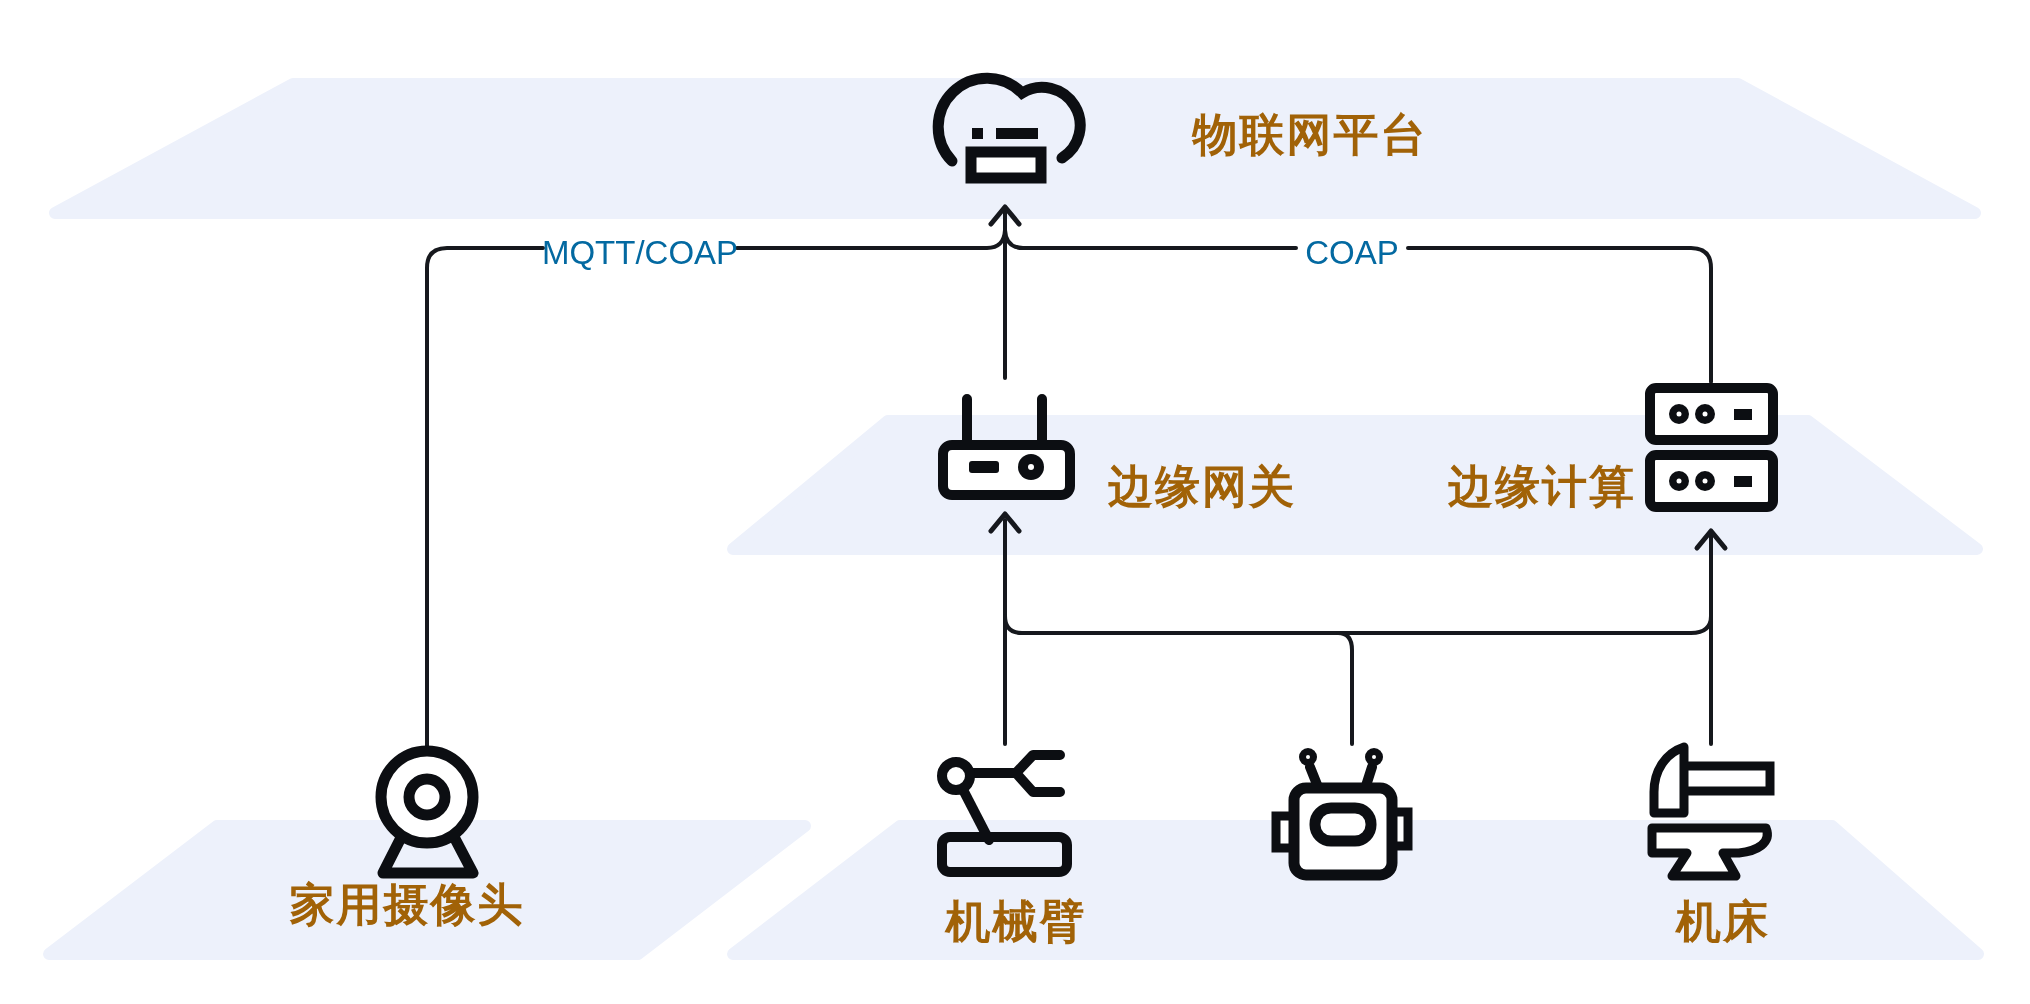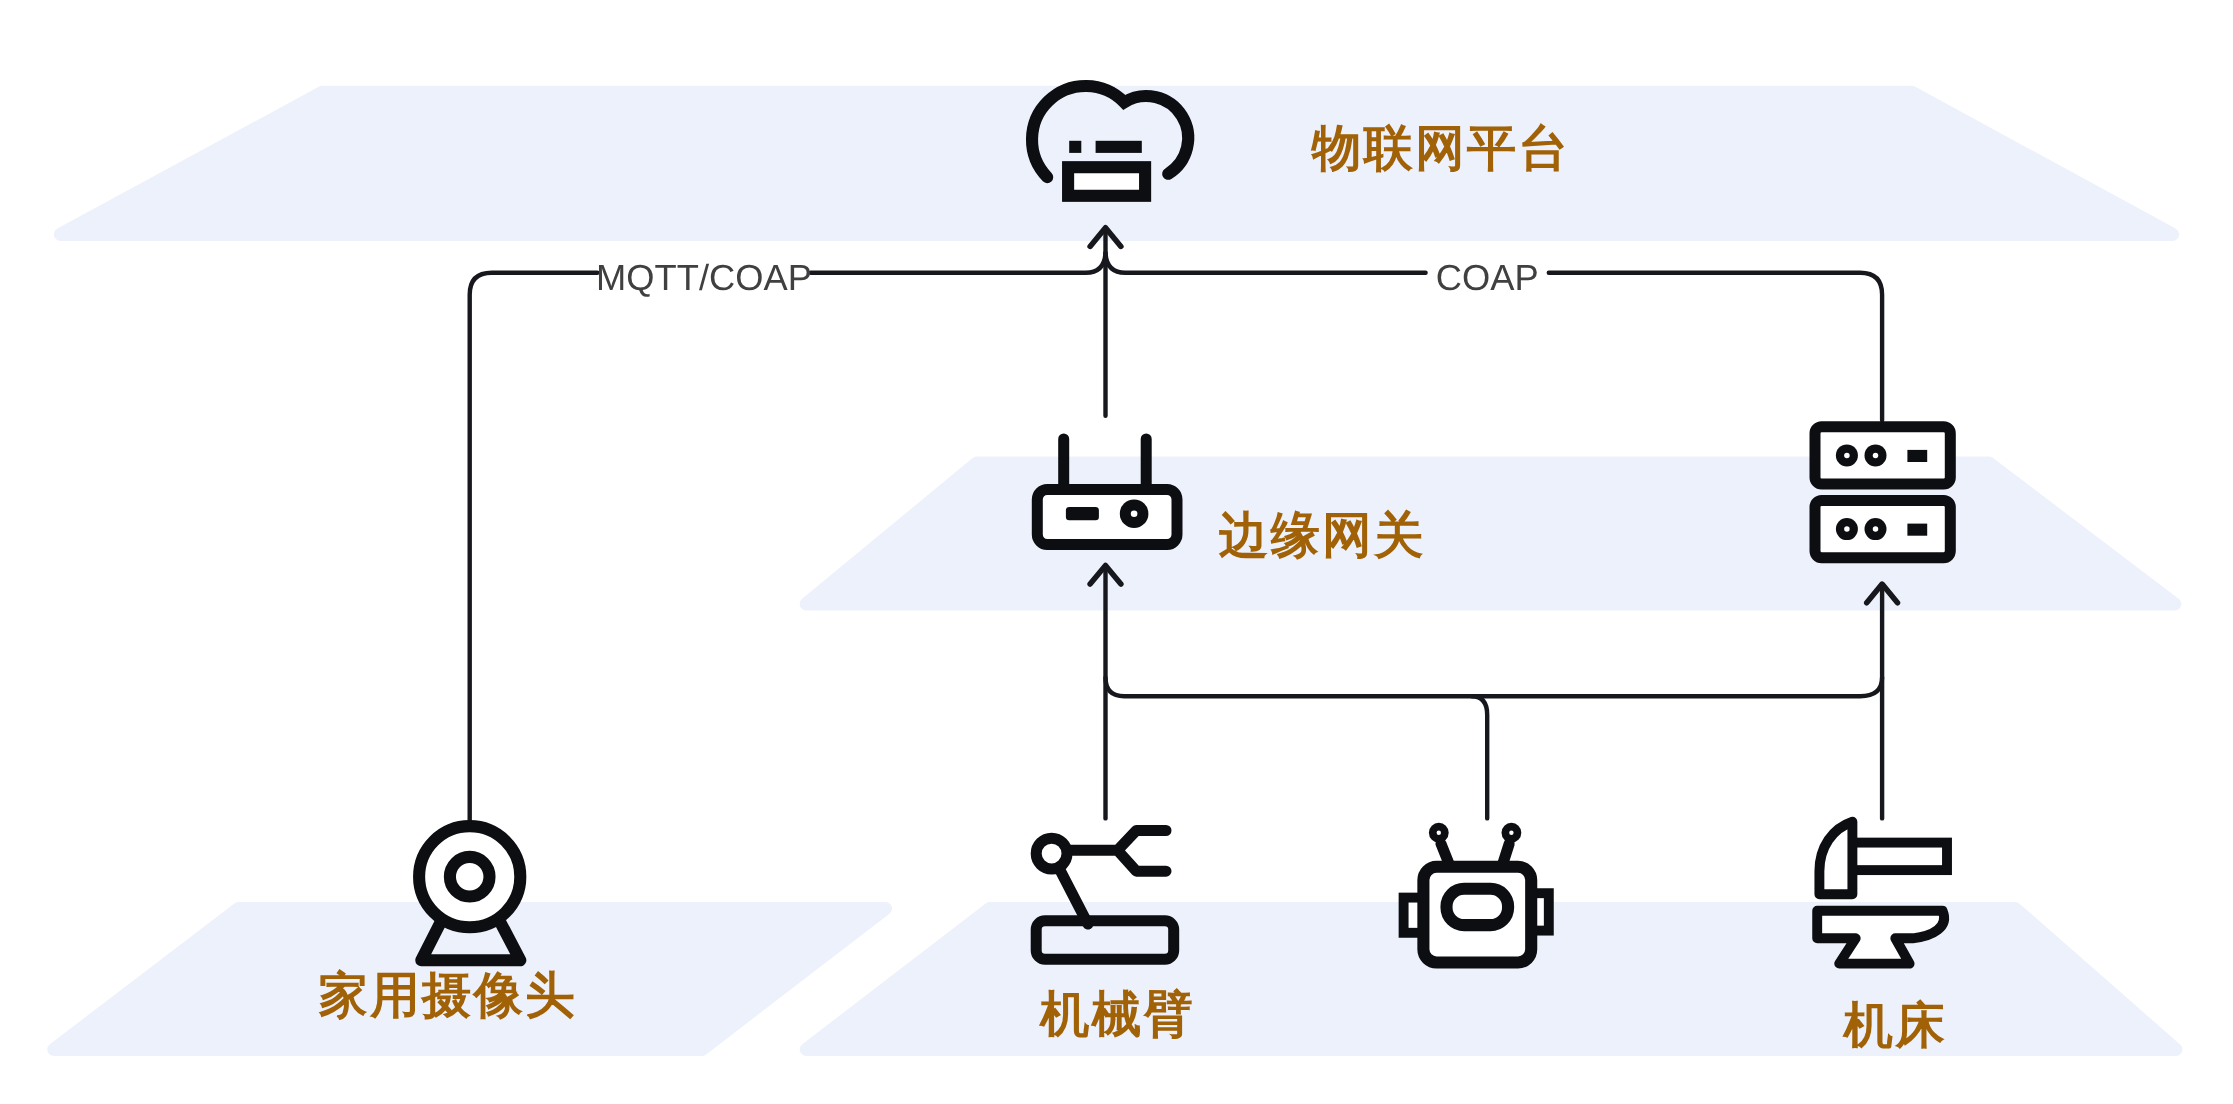--- a/index.html
+++ b/index.html
@@ -23,21 +23,21 @@
     color: #a16207;
     white-space: nowrap;
   }
   .proto-label {
     position: absolute;
     width: 200px;
     text-align: center;
     font-size: 33px;
     font-weight: 500;
     line-height: 1;
-    color: #404040;
+    color: #0369a1;
     white-space: nowrap;
   }
 </style>
 </head>
 <body>
 
 <div class="canvas">
 
   <svg width="2030" height="1004" viewBox="0 0 2030 1004">
 
@@ -122,20 +122,21 @@
 
     <g>
       <rect x="1680" y="766" width="90" height="25" fill="#ffffff" stroke="#0c0e12" stroke-width="9"></rect>
       <path d="M 1684 747 C 1666 753 1654 770 1654 792 L 1654 813 L 1684 813 Z" fill="#ffffff" stroke="#0c0e12" stroke-width="9" stroke-linejoin="round"></path>
       <path d="M 1652 828 L 1766 828 C 1772 843 1757 851 1739 853 L 1723 853 L 1736 876 L 1672 876 L 1687 853 L 1652 853 Z" fill="#ffffff" stroke="#0c0e12" stroke-width="9" stroke-linejoin="round"></path>
     </g>
   </svg>
 
   <div class="node-label" style="left:1160px; top:112px;">物联网平台</div>
   <div class="node-label" style="left:1052px; top:464px;">边缘网关</div>
+  <div class="node-label" style="left:1392px; top:464px;">边缘计算</div>
   <div class="node-label" style="left:257px; top:882px;">家用摄像头</div>
   <div class="node-label" style="left:866px; top:899px;">机械臂</div>
-  <div class="node-label" style="left:1573px; top:899px;margin-top:10px;">机床</div>
+  <div class="node-label" style="left:1573px; top:899px;">机床</div>
 
   <div class="proto-label" style="left:540px; top:236px;">MQTT/COAP</div>
   <div class="proto-label" style="left:1252px; top:236px;">COAP</div>
 
 </div>
 
 </body></html>

